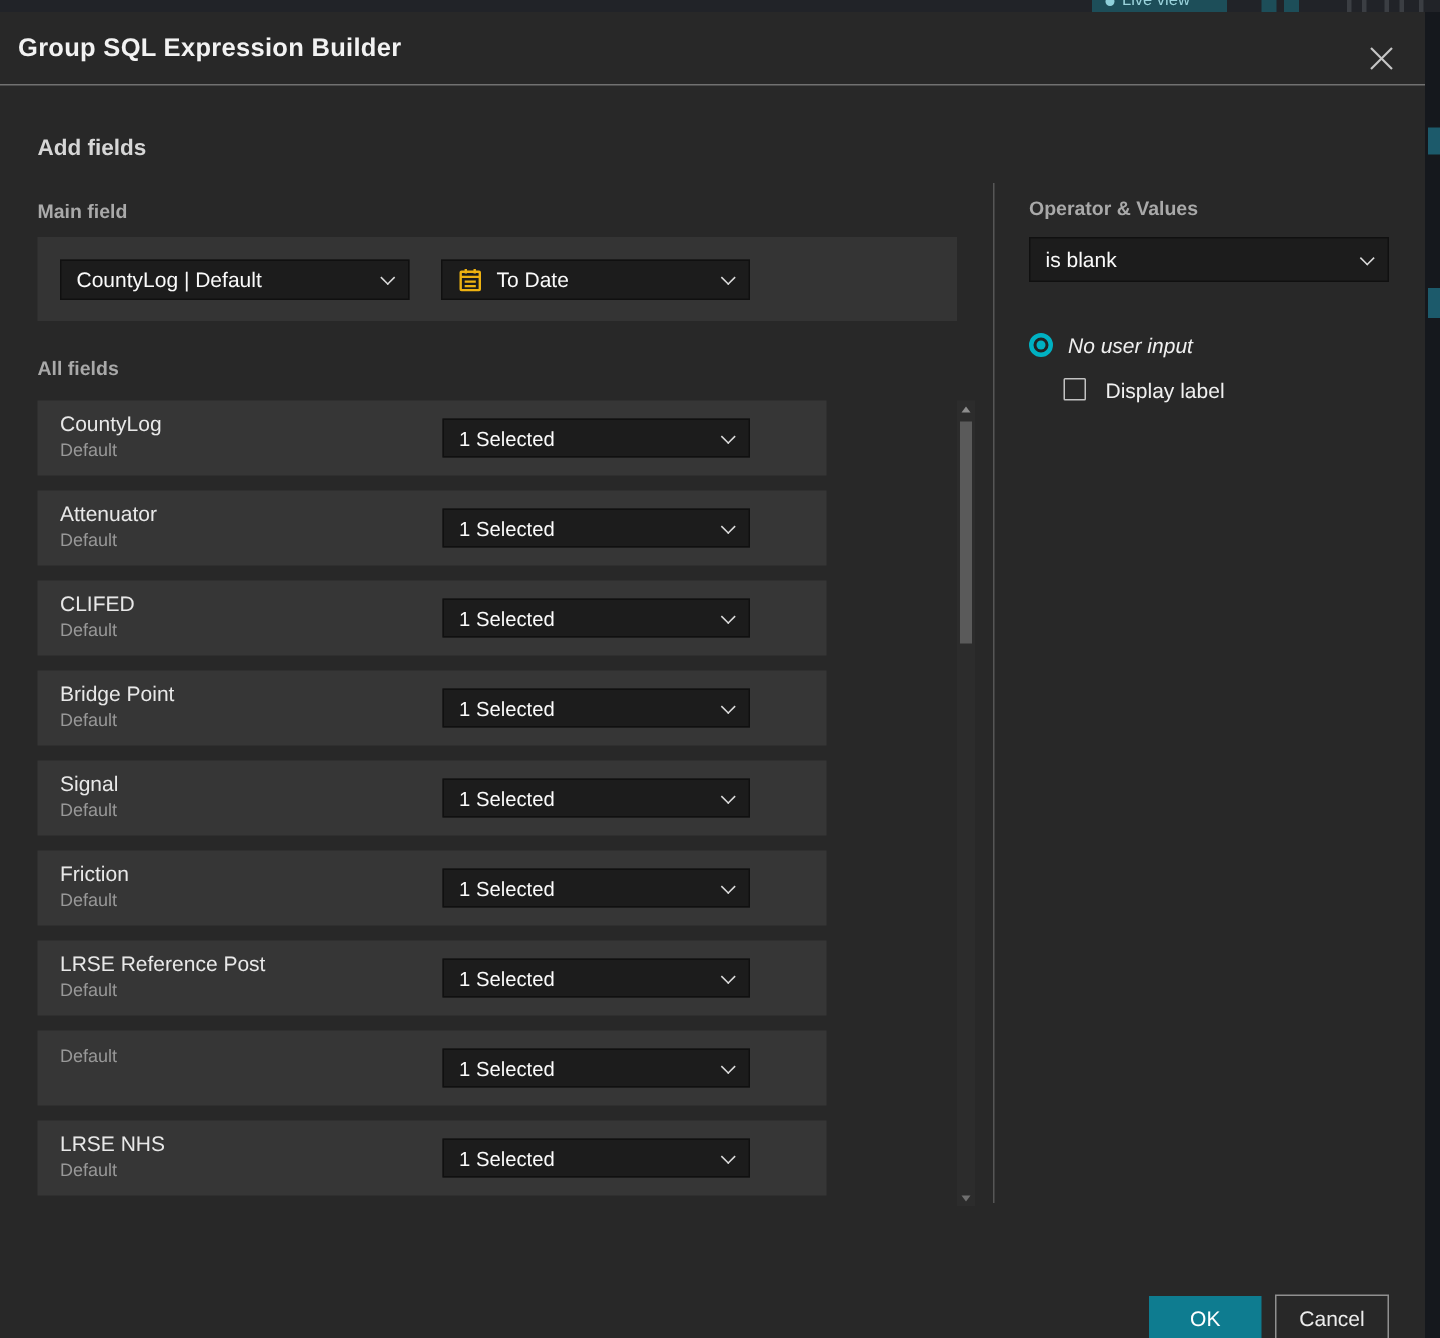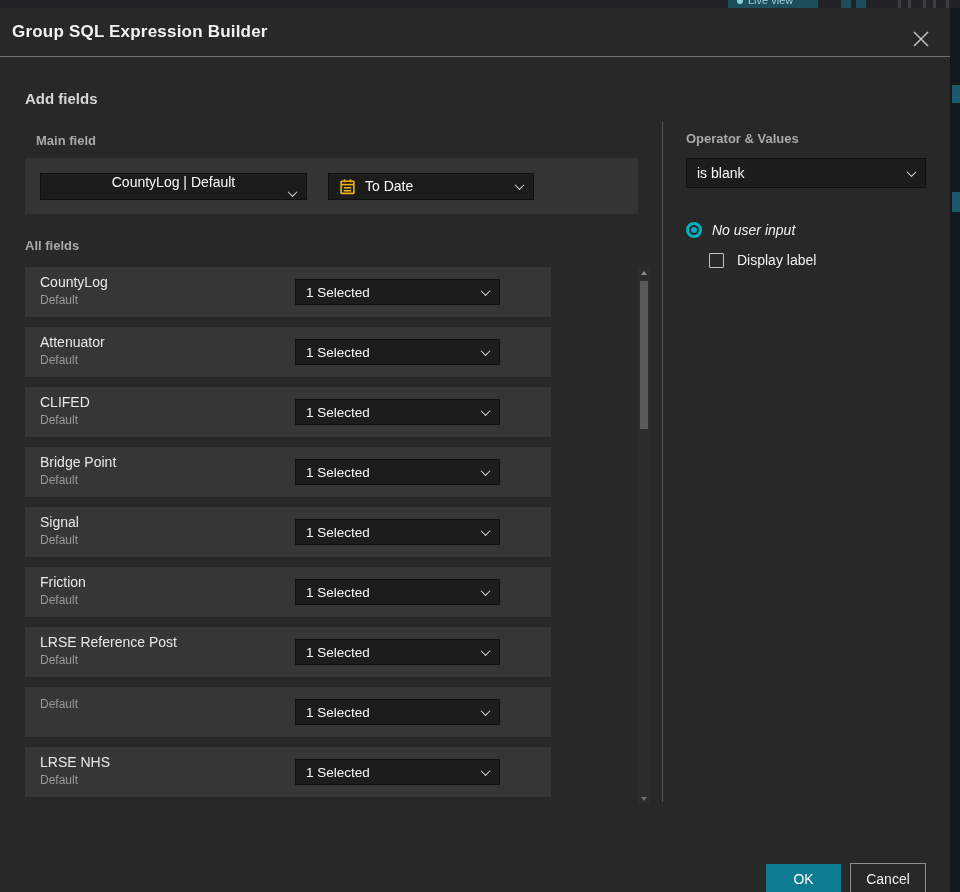--- a/index.html
+++ b/index.html
@@ -55,21 +55,21 @@
   .dropdown {
     height: 27px; background: #1c1c1c; border: 1px solid #101010;
     display: flex; align-items: center; padding: 0 10px; cursor: pointer;
   }
   .dropdown .dd-text { font-size: 13.5px; color: #fafafa; white-space: nowrap; }
   .chev {
     margin-left: auto; width: 7px; height: 7px;
     border-right: 1.5px solid #dcdcdc; border-bottom: 1.5px solid #dcdcdc;
     transform: rotate(45deg) translate(-1px,-1px); flex: 0 0 auto;
   }
-  .dd-main-field { width: 267px; flex-direction: column; }
+  .dd-main-field { width: 233px; }
   .dd-date { width: 206px; gap: 9px; }
   .cal-icon { flex: 0 0 auto; display: block; stroke: var(--calendar_amber, #eeb211); }
 
   
   .fields-list {
     position: absolute; left: 25px; top: 259px; width: 526px;
     display: flex; flex-direction: column; gap: 10px;
   }
   .field-row {
     position: relative; height: 50px; background: #363636; padding: 7px 0 0 15px;
@@ -99,21 +99,21 @@
 
   .radio-row { position: absolute; left: 686px; top: 214px; display: flex; align-items: center; gap: 10px; cursor: pointer; font-style: italic; }
   .radio-outer {
     width: 16px; height: 16px; border-radius: 50%;
     border: 3px solid var(--radio_teal, #00b1c2);
     display: flex; align-items: center; justify-content: center; background: #222;
   }
   .radio-dot { width: 6px; height: 6px; border-radius: 50%; background: var(--radio_teal, #00b1c2); }
   .radio-label { font-size: 14px; color: #f0f0f0; }
 
-  .checkbox-row { position: absolute; left: 709px; top: 244px; display: flex; align-items: center; gap: 13px; cursor: pointer; }
+  .checkbox-row { position: absolute; left: 709px; top: 244px; display: flex; gap: 13px; cursor: pointer; }
   .checkbox-box { width: 15px; height: 15px; border: 1.5px solid #c2c2c2; border-radius: 1px; background: transparent; }
   .checkbox-label { font-size: 14px; color: #f0f0f0; }
 
   
   .btn { position: absolute; display: flex; align-items: center; justify-content: center; font-size: 14px; cursor: pointer; margin-top: 28px; }
   .btn-ok {
     left: 766px; top: 828px; width: 75px; height: 30px;
     background: var(--accent_teal, #0e7c90); color: #ffffff; border: none;
   }
   .btn-cancel {
@@ -150,21 +150,21 @@
     <div class="close-btn">
       <svg width="20" height="20" viewBox="0 0 20 20" fill="none" stroke-width="1.4">
         <line x1="3" y1="3" x2="17" y2="17"></line>
         <line x1="17" y1="3" x2="3" y2="17"></line>
       </svg>
     </div>
   </div>
 
   <div class="section-heading" style="top:82px;">Add fields</div>
 
-  <div class="group-label" style="left:25px;top:125px;margin-left:11px;">Main field</div>
+  <div class="group-label" style="left:25px;top:125px;">Main field</div>
   <div class="main-panel">
     <div class="dropdown dd-main-field">
       <span class="dd-text" style="font-size:14px;">CountyLog | Default</span>
       <span class="chev"></span>
     </div>
     <div class="dropdown dd-date">
       <svg class="cal-icon" width="17" height="17" viewBox="0 0 16 16" fill="none" stroke-width="1.5">
         <rect x="2" y="3" width="12" height="11.5" rx="0.5"></rect>
         <line x1="2" y1="6.2" x2="14" y2="6.2"></line>
         <line x1="5.2" y1="1.2" x2="5.2" y2="4"></line>

